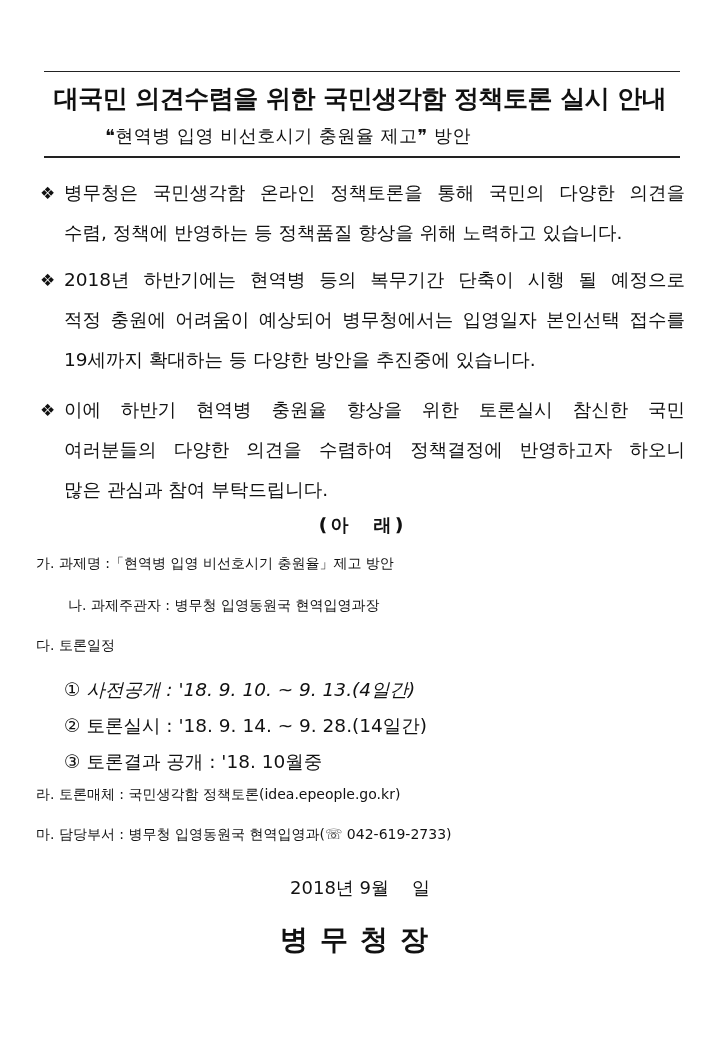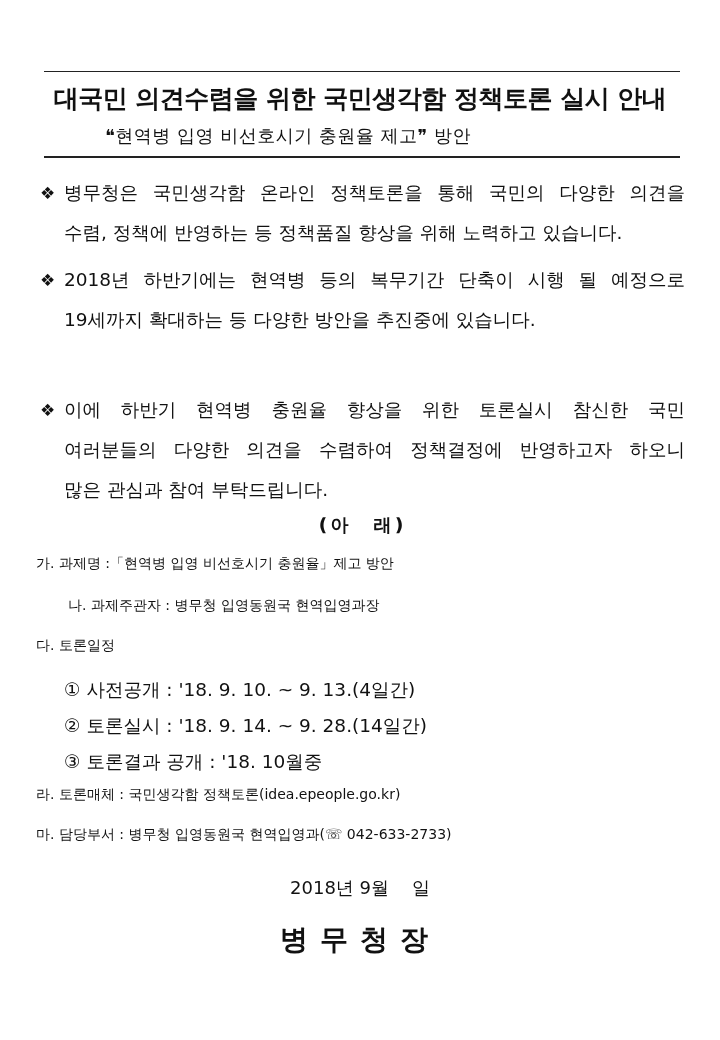--- a/index.html
+++ b/index.html
@@ -57,20 +57,23 @@
     <div class="bullet-line last indent">
       <span class="text">수렴, 정책에 반영하는 등 정책품질 향상을 위해 노력하고 있습니다.</span>
     </div>
   </div>
 
   <div class="bullet-block" style="top:260px;">
     <div class="bullet-line">
       <span class="bullet-mark">❖</span>
       <span class="text">2018년 하반기에는 현역병 등의 복무기간 단축이 시행 될 예정으로</span>
     </div>
+    <div class="bullet-line indent">
+      <span class="text">적정 충원에 어려움이 예상되어 병무청에서는 입영일자 본인선택 접수를</span>
+    </div>
     <div class="bullet-line last indent">
       <span class="text">19세까지 확대하는 등 다양한 방안을 추진중에 있습니다.</span>
     </div>
   </div>
 
   <div class="bullet-block" style="top:390px;">
     <div class="bullet-line">
       <span class="bullet-mark">❖</span>
       <span class="text">이에 하반기 현역병 충원율 향상을 위한 토론실시 참신한 국민</span>
     </div>
@@ -80,24 +83,24 @@
     <div class="bullet-line last indent">
       <span class="text">많은 관심과 참여 부탁드립니다.</span>
     </div>
   </div>
 
   <div class="center-label">❪아    래❫</div>
 
   <div class="item" style="top:555px;">가. 과제명 :「현역병 입영 비선호시기 충원율」제고 방안</div>
   <div class="item" style="top:597px;margin-left:32px;">나. 과제주관자 : 병무청 입영동원국 현역입영과장</div>
   <div class="item" style="top:637px;">다. 토론일정</div>
-  <div class="sub-item" style="top:677px;">① 사전공개 : '18. 9. 10. ~ 9. 13.(4일간)</div>
+  <div class="sub-item" style="top:677px;font-style:italic;">① 사전공개 : '18. 9. 10. ~ 9. 13.(4일간)</div>
   <div class="sub-item" style="top:713px;">② 토론실시 : '18. 9. 14. ~ 9. 28.(14일간)</div>
   <div class="sub-item" style="top:749px;">③ 토론결과 공개 : '18. 10월중</div>
   <div class="item" style="top:786px;">라. 토론매체 : 국민생각함 정책토론(idea.epeople.go.kr)</div>
   <div class="item" style="top:826px;">
-    <span>마. 담당부서 : 병무청 입영동원국 현역입영과(</span><span>☏</span><span> 042-633-2733)</span>
+    <span>마. 담당부서 : 병무청 입영동원국 현역입영과(</span><span>☏</span><span> 042-619-2733)</span>
   </div>
 
   <div class="date-line">2018년 9월    일</div>
   <div class="signature">병무청장</div>
 
 </div>
 
 </body></html>

